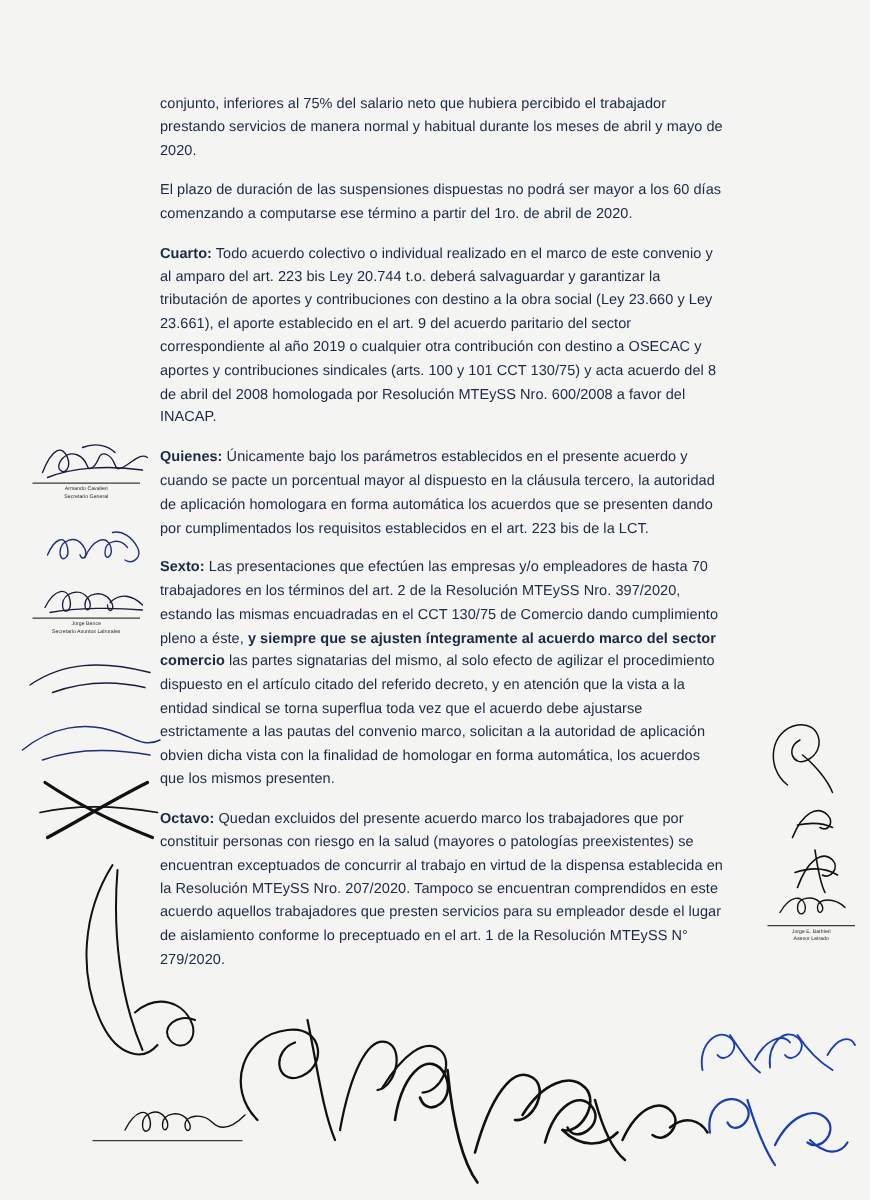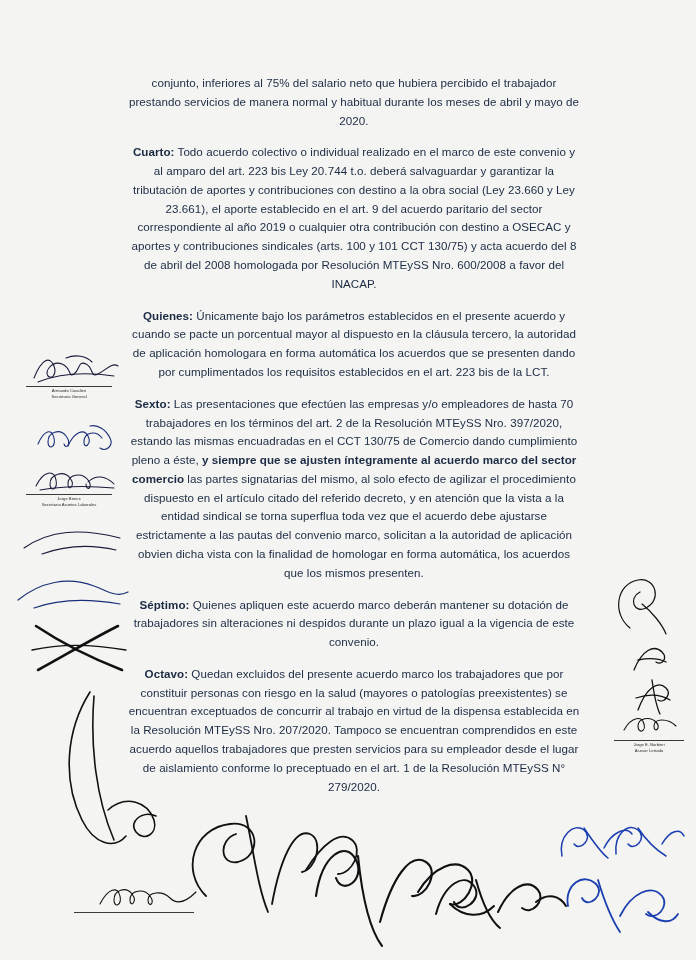--- a/index.html
+++ b/index.html
@@ -30,21 +30,21 @@
   .content {
     position: absolute;
     left: 128px;
     top: 74px;
     width: 452px;
   }
   .para {
     font-size: 11.6px;
     line-height: 1.62;
     color: #1b2a44;
-    text-align: center;
+    text-align: left;
     margin: 0 0 13px 0;
     letter-spacing: 0.05px;
   }
   .para b, .para .bold {
     font-weight: bold;
   }
   .lead {
     font-weight: bold;
     margin-top: 38px;
   }
@@ -78,36 +78,36 @@
 <body>
 
 <div class="page">
   <div class="paper"></div>
 
   <div class="content">
     <p class="para">
       <span>conjunto, inferiores al 75% del salario neto que hubiera percibido el trabajador prestando servicios de manera normal y habitual durante los meses de abril y mayo de 2020.</span>
     </p>
 
+    <p class="para">
+      <span>El plazo de duración de las suspensiones dispuestas no podrá ser mayor a los 60 días comenzando a computarse ese término a partir del 1ro. de abril de 2020.</span>
+    </p>
 
     <p class="para">
       <span class="lead">Cuarto:</span><span> Todo acuerdo colectivo o individual realizado en el marco de este convenio y al amparo del art. 223 bis Ley 20.744 t.o. deberá salvaguardar y garantizar la tributación de aportes y contribuciones con destino a la obra social (Ley 23.660 y Ley 23.661), el aporte establecido en el art. 9 del acuerdo paritario del sector correspondiente al año 2019 o cualquier otra contribución con destino a OSECAC y aportes y contribuciones sindicales (arts. 100 y 101 CCT 130/75) y acta acuerdo del 8 de abril del 2008 homologada por Resolución MTEySS Nro. 600/2008 a favor del INACAP.</span>
     </p>
 
     <p class="para">
       <span class="lead">Quienes:</span><span> Únicamente bajo los parámetros establecidos en el presente acuerdo y cuando se pacte un porcentual mayor al dispuesto en la cláusula tercero, la autoridad de aplicación homologara en forma automática los acuerdos que se presenten dando por cumplimentados los requisitos establecidos en el art. 223 bis de la LCT.</span>
     </p>
 
     <p class="para">
       <span class="lead">Sexto:</span><span> Las presentaciones que efectúen las empresas y/o empleadores de hasta 70 trabajadores en los términos del art. 2 de la Resolución MTEySS Nro. 397/2020, estando las mismas encuadradas en el CCT 130/75 de Comercio dando cumplimiento pleno a éste, </span><span class="bold">y siempre que se ajusten íntegramente al acuerdo marco del sector comercio</span><span> las partes signatarias del mismo, al solo efecto de agilizar el procedimiento dispuesto en el artículo citado del referido decreto, y en atención que la vista a la entidad sindical se torna superflua toda vez que el acuerdo debe ajustarse estrictamente a las pautas del convenio marco, solicitan a la autoridad de aplicación obvien dicha vista con la finalidad de homologar en forma automática, los acuerdos que los mismos presenten.</span>
     </p>
 
-    <p class="para">
-      <span class="lead">Séptimo:</span><span> Quienes apliquen este acuerdo marco deberán mantener su dotación de trabajadores sin alteraciones ni despidos durante un plazo igual a la vigencia de este convenio.</span>
-    </p>
 
     <p class="para">
       <span class="lead">Octavo:</span><span> Quedan excluidos del presente acuerdo marco los trabajadores que por constituir personas con riesgo en la salud (mayores o patologías preexistentes) se encuentran exceptuados de concurrir al trabajo en virtud de la dispensa establecida en la Resolución MTEySS Nro. 207/2020. Tampoco se encuentran comprendidos en este acuerdo aquellos trabajadores que presten servicios para su empleador desde el lugar de aislamiento conforme lo preceptuado en el art. 1 de la Resolución MTEySS N° 279/2020.</span>
     </p>
   </div>
 
   <div class="sig-layer">
 
     <div class="sig" style="left:28px; top:352px;">
       <svg width="96" height="36" viewBox="0 0 96 36">

